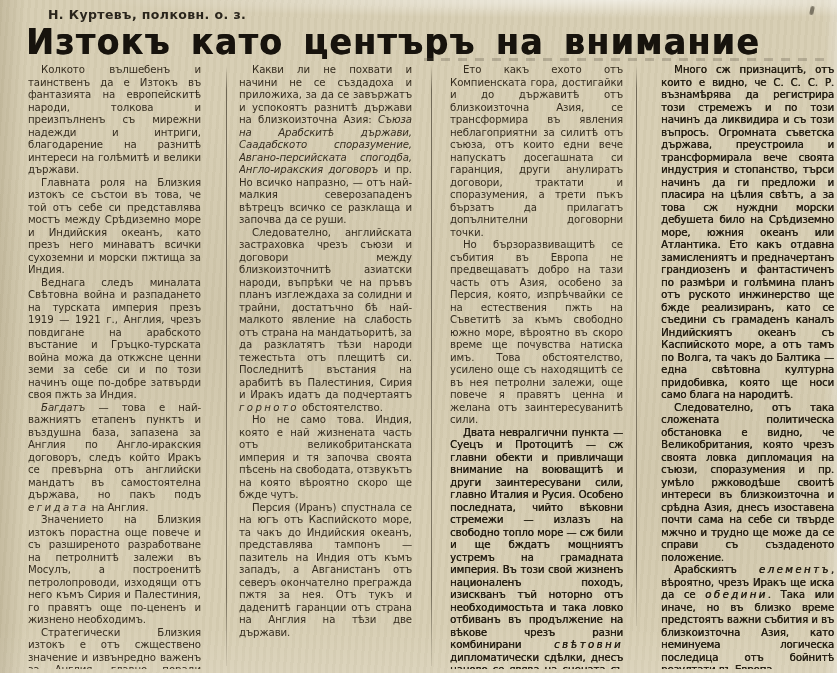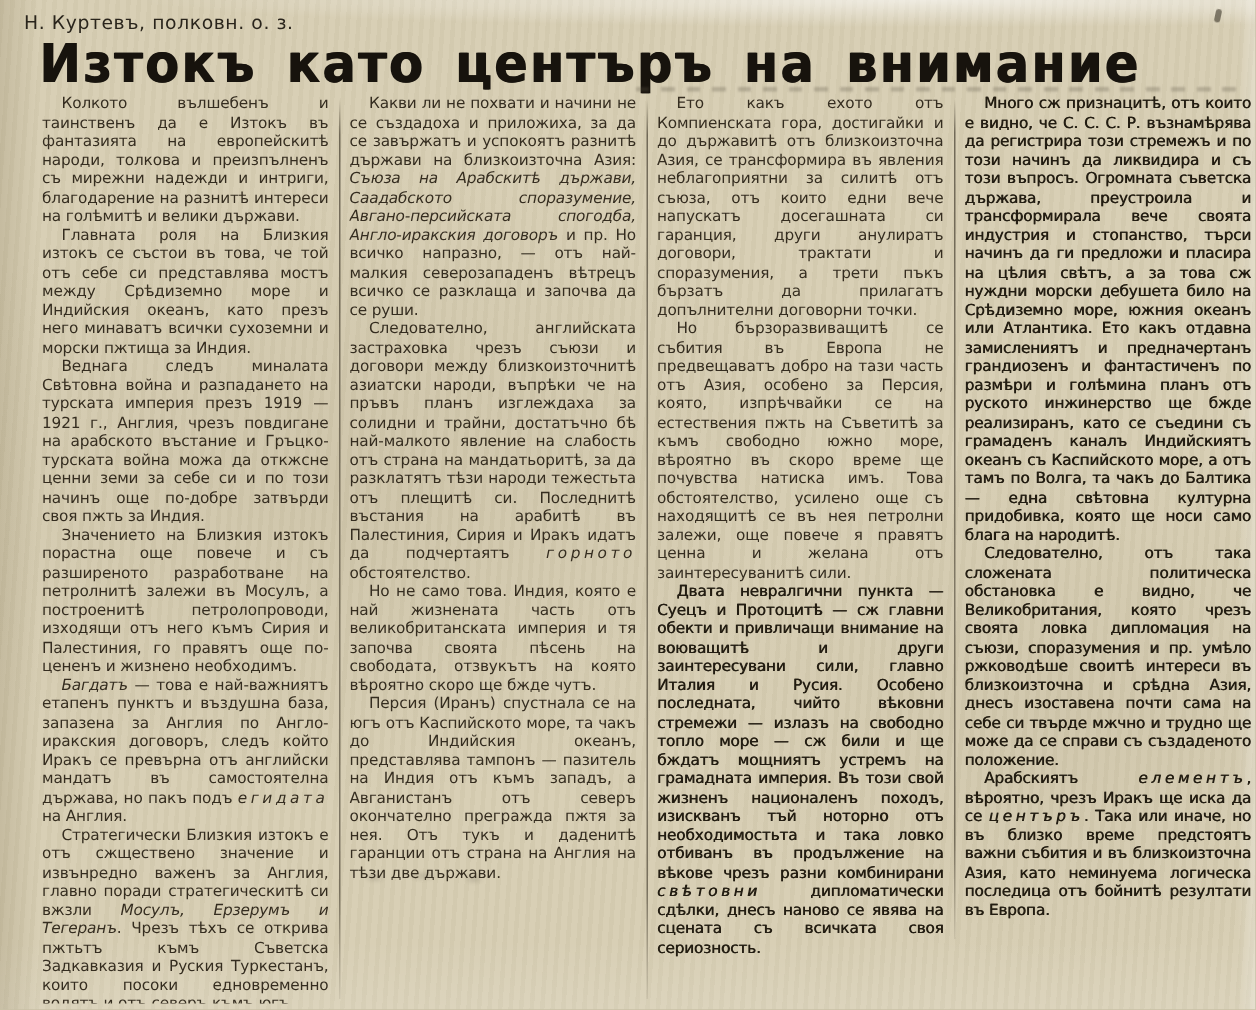--- a/index.html
+++ b/index.html
@@ -17,33 +17,33 @@
       radial-gradient(90% 26px at 74% 0%, rgba(255,255,255,0.6), rgba(255,255,255,0) 70%),
       linear-gradient(90deg, rgba(105,90,55,0.17), rgba(105,90,55,0) 26px),
       linear-gradient(270deg, rgba(255,255,255,0.28), rgba(255,255,255,0) 12px),
       linear-gradient(0deg, rgba(255,255,255,0.10), rgba(255,255,255,0) 46px),
       radial-gradient(55% 45% at 28% 48%, rgba(92,76,44,0.07), rgba(92,76,44,0) 70%),
       radial-gradient(40% 35% at 85% 70%, rgba(92,76,44,0.06), rgba(92,76,44,0) 75%),
       repeating-linear-gradient(94deg, rgba(62,52,30,0.028) 0 3px, rgba(255,255,255,0.028) 3px 7px),
       var(--paper);
   }
   .byline{
-    position:absolute;left:16px;top:7px;
-    font-size:12.5px;font-weight:normal;letter-spacing:.4px;color:#2a251c;
+    position:absolute;left:48px;top:7px;
+    font-size:12.5px;font-weight:bold;letter-spacing:.4px;color:#2a251c;
   }
   .headline{
     position:absolute;left:26px;top:21px;margin:0;
     font-size:33px;font-weight:bold;color:var(--headline-ink);
     letter-spacing:1.5px;word-spacing:7px;white-space:nowrap;
     transform:scaleY(1.08);transform-origin:left top;
     text-shadow:.7px 0 0 currentColor;
   }
   .columns{
     position:absolute;left:28px;top:64px;width:806px;height:605px;
-    display:grid;grid-template-columns:repeat(4,1fr);column-gap:14px;
+    display:grid;grid-template-columns:repeat(4,1fr);column-gap:14px;gap:38px;
   }
   .col{
     overflow:hidden;text-align:justify;
     font-size:10.2px;line-height:12.5px;letter-spacing:-.1px;
     color:var(--ink);
   }
   .col p{margin:0;text-indent:13px;}
   .col p.heavy{color:var(--ink-heavy);text-shadow:.35px 0 0 currentColor;}
   .em-i{font-style:italic;}
   .em-s{letter-spacing:2.4px;font-style:italic;}
@@ -79,39 +79,39 @@
   <h1 class="headline">Изтокъ като центъръ на внимание</h1>
 
   <div class="offset-marks"></div>
   <div class="speck"></div>
 
   <div class="columns">
     <div class="col">
         <p>Колкото вълшебенъ и таинственъ да е Изтокъ въ фантазията на европейскитѣ народи, толкова и преизпълненъ съ мирежни надежди и интриги, благодарение на разнитѣ интереси на голѣмитѣ и велики държави.</p>
         <p>Главната роля на Близкия изтокъ се състои въ това, че той отъ себе си представлява мостъ между Срѣдиземно море и Индийския океанъ, като презъ него минаватъ всички сухоземни и морски пжтища за Индия.</p>
         <p>Веднага следъ миналата Свѣтовна война и разпадането на турската империя презъ 1919 — 1921 г., Англия, чрезъ повдигане на арабското въстание и Гръцко-турската война можа да откжсне ценни земи за себе си и по този начинъ още по-добре затвърди своя пжть за Индия.</p>
+        <p><span class="em-i">Багдатъ</span> — това е най-важниятъ етапенъ пунктъ и въздушна база, запазена за Англия по Англо-иракския договоръ, следъ който Иракъ се превърна отъ английски мандатъ въ самостоятелна държава, но пакъ подъ <span class="em-s">егидата</span> на Англия.</p>
         <p>Значението на Близкия изтокъ порастна още повече и съ разширеното разработване на петролнитѣ залежи въ Мосулъ, а построенитѣ петролопроводи, изходящи отъ него къмъ Сирия и Палестиния, го правятъ още по-цененъ и жизнено необходимъ.</p>
-        <p><span class="em-i">Багдатъ</span> — това е най-важниятъ етапенъ пунктъ и въздушна база, запазена за Англия по Англо-иракския договоръ, следъ който Иракъ се превърна отъ английски мандатъ въ самостоятелна държава, но пакъ подъ <span class="em-s">егидата</span> на Англия.</p>
         <p>Стратегически Близкия изтокъ е отъ сжществено значение и извънредно важенъ за Англия, главно поради стратегическитѣ си вжзли <span class="em-i">Мосулъ, Ерзерумъ и Тегеранъ</span>. Чрезъ тѣхъ се открива пжтьтъ къмъ Съветска Задкавказия и Руския Туркестанъ, които посоки едновременно водятъ и отъ северъ къмъ югъ.</p>
       </div>
     <div class="col">
         <p>Какви ли не похвати и начини не се създадоха и приложиха, за да се завържатъ и успокоятъ разнитѣ държави на близкоизточна Азия: <span class="em-i">Съюза на Арабскитѣ държави, Саадабското споразумение, Авгано-персийската спогодба, Англо-иракския договоръ</span> и пр. Но всичко напразно, — отъ най-малкия северозападенъ вѣтрецъ всичко се разклаща и започва да се руши.</p>
         <p>Следователно, английската застраховка чрезъ съюзи и договори между близкоизточнитѣ азиатски народи, въпрѣки че на пръвъ планъ изглеждаха за солидни и трайни, достатъчно бѣ най-малкото явление на слабость отъ страна на мандатьоритѣ, за да разклатятъ тѣзи народи тежестьта отъ плещитѣ си. Последнитѣ въстания на арабитѣ въ Палестиния, Сирия и Иракъ идатъ да подчертаятъ <span class="em-s">горното</span> обстоятелство.</p>
         <p>Но не само това. Индия, която е най жизнената часть отъ великобританската империя и тя започва своята пѣсень на свободата, отзвукътъ на която вѣроятно скоро ще бжде чутъ.</p>
         <p>Персия (Иранъ) спустнала се на югъ отъ Каспийското море, та чакъ до Индийския океанъ, представлява тампонъ — пазитель на Индия отъ къмъ западъ, а Авганистанъ отъ северъ окончателно прегражда пжтя за нея. Отъ тукъ и даденитѣ гаранции отъ страна на Англия на тѣзи две държави.</p>
       </div>
     <div class="col">
         <p>Ето какъ ехото отъ Компиенската гора, достигайки и до държавитѣ отъ близкоизточна Азия, се трансформира въ явления неблагоприятни за силитѣ отъ съюза, отъ които едни вече напускатъ досегашната си гаранция, други анулиратъ договори, трактати и споразумения, а трети пъкъ бързатъ да прилагатъ допълнителни договорни точки.</p>
         <p>Но бързоразвиващитѣ се събития въ Европа не предвещаватъ добро на тази часть отъ Азия, особено за Персия, която, изпрѣчвайки се на естествения пжть на Съветитѣ за къмъ свободно южно море, вѣроятно въ скоро време ще почувства натиска имъ. Това обстоятелство, усилено още съ находящитѣ се въ нея петролни залежи, още повече я правятъ ценна и желана отъ заинтересуванитѣ сили.</p>
         <p class="heavy">Двата невралгични пункта — Суецъ и Протоцитѣ — сж главни обекти и привличащи внимание на воюващитѣ и други заинтересувани сили, главно Италия и Русия. Особено последната, чийто вѣковни стремежи — излазъ на свободно топло море — сж били и ще бждатъ мощниятъ устремъ на грамадната империя. Въ този свой жизненъ националенъ походъ, изискванъ тъй ноторно отъ необходимостьта и така ловко отбиванъ въ продължение на вѣкове чрезъ разни комбинирани <span class="em-s">свѣтовни</span> дипломатически сдѣлки, днесъ наново се явява на сцената съ всичката своя сериозность.</p>
       </div>
     <div class="col">
         <p class="heavy">Много сж признацитѣ, отъ които е видно, че С. С. С. Р. възнамѣрява да регистрира този стремежъ и по този начинъ да ликвидира и съ този въпросъ. Огромната съветска държава, преустроила и трансформирала вече своята индустрия и стопанство, търси начинъ да ги предложи и пласира на цѣлия свѣтъ, а за това сж нуждни морски дебушета било на Срѣдиземно море, южния океанъ или Атлантика. Ето какъ отдавна замислениятъ и предначертанъ грандиозенъ и фантастиченъ по размѣри и голѣмина планъ отъ руското инжинерство ще бжде реализиранъ, като се съедини съ грамаденъ каналъ Индийскиятъ океанъ съ Каспийското море, а отъ тамъ по Волга, та чакъ до Балтика — една свѣтовна културна придобивка, която ще носи само блага на народитѣ.</p>
         <p class="heavy">Следователно, отъ така сложената политическа обстановка е видно, че Великобритания, която чрезъ своята ловка дипломация на съюзи, споразумения и пр. умѣло ржководѣше своитѣ интереси въ близкоизточна и срѣдна Азия, днесъ изоставена почти сама на себе си твърде мжчно и трудно ще може да се справи съ създаденото положение.</p>
-        <p class="heavy">Арабскиятъ <span class="em-s">елементъ</span>, вѣроятно, чрезъ Иракъ ще иска да се <span class="em-s">центъръ</span>. Така или иначе, но въ близко време предстоятъ важни събития и въ близкоизточна Азия, като неминуема логическа последица отъ бойнитѣ резултати въ Европа.</p>
+        <p class="heavy">Арабскиятъ <span class="em-s">елементъ</span>, вѣроятно, чрезъ Иракъ ще иска да се <span class="em-s">обедини</span>. Така или иначе, но въ близко време предстоятъ важни събития и въ близкоизточна Азия, като неминуема логическа последица отъ бойнитѣ резултати въ Европа.</p>
       </div>
   </div>
 
   <div class="rule r1"></div>
   <div class="rule r2"></div>
   <div class="rule r3"></div>
 
   <div class="smudge"></div>
 </div>
 

